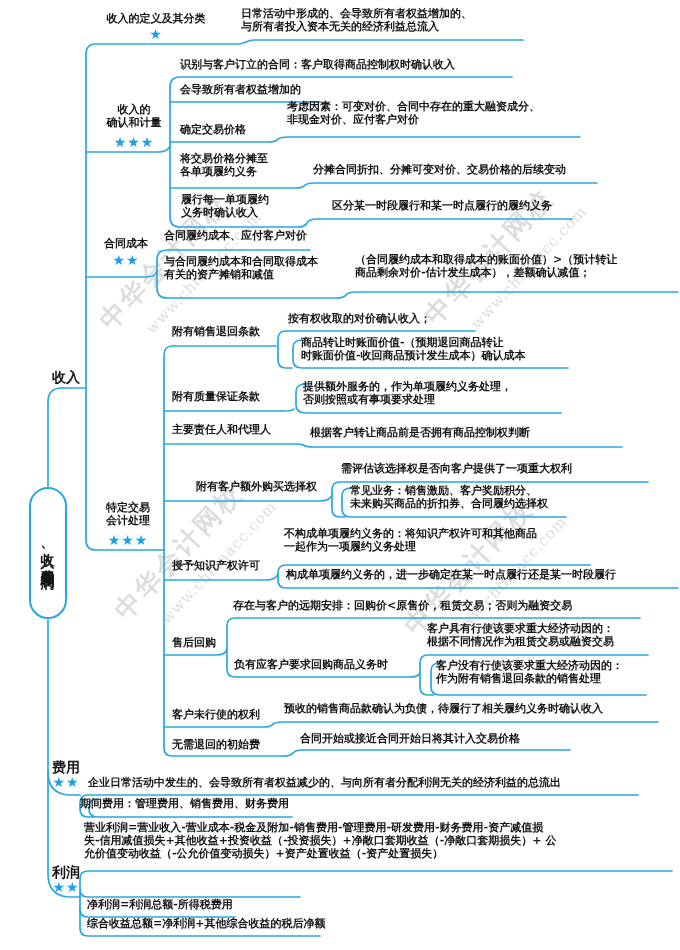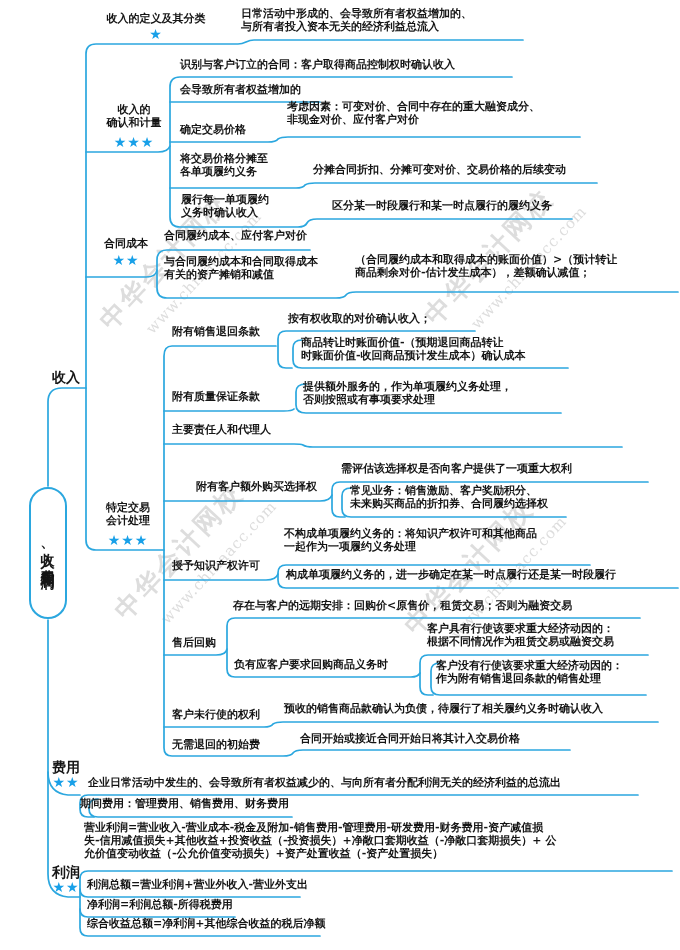--- a/index.html
+++ b/index.html
@@ -120,20 +120,21 @@
   <div class="n" style="left:172px;top:326px;">附有销售退回条款</div>
   <div class="n" style="left:288px;top:313px;">按有权收取的对价确认收入；</div>
   <div class="n" style="left:301px;top:337px;">商品转让时账面价值-（预期退回商品转让
 时账面价值-收回商品预计发生成本）确认成本</div>
 
   <div class="n" style="left:172px;top:391px;">附有质量保证条款</div>
   <div class="n" style="left:303px;top:381px;">提供额外服务的，作为单项履约义务处理，
 否则按照或有事项要求处理</div>
 
   <div class="n" style="left:172px;top:424px;">主要责任人和代理人</div>
+  <div class="n" style="left:310px;top:427px;">根据客户转让商品前是否拥有商品控制权判断</div>
 
   <div class="n" style="left:172px;top:481px;margin-left:24px;">附有客户额外购买选择权</div>
   <div class="n" style="left:341px;top:463px;">需评估该选择权是否向客户提供了一项重大权利</div>
   <div class="n" style="left:350px;top:485px;">常见业务：销售激励、客户奖励积分、
 未来购买商品的折扣券、合同履约选择权</div>
 
   <div class="n" style="left:172px;top:560px;">授予知识产权许可</div>
   <div class="n" style="left:284px;top:528px;">不构成单项履约义务的：将知识产权许可和其他商品
 一起作为一项履约义务处理</div>
   <div class="n" style="left:286px;top:569px;">构成单项履约义务的，进一步确定在某一时点履行还是某一时段履行</div>
@@ -155,17 +156,16 @@
   <div class="n c fs14" style="left:44px;top:759px;width:44px;">费用</div>
   <div class="stars" style="left:44px;top:775px;width:44px;">★★</div>
   <div class="n" style="left:88px;top:777px;">企业日常活动中发生的、会导致所有者权益减少的、与向所有者分配利润无关的经济利益的总流出</div>
   <div class="n" style="left:80px;top:798px;">期间费用：管理费用、销售费用、财务费用</div>
 
   <div class="n c fs14" style="left:44px;top:864px;width:44px;">利润</div>
   <div class="stars" style="left:44px;top:880px;width:44px;">★★</div>
   <div class="n" style="left:84px;top:822px;">营业利润=营业收入-营业成本-税金及附加-销售费用-管理费用-研发费用-财务费用-资产减值损
 失-信用减值损失+其他收益+投资收益（-投资损失）+净敞口套期收益（-净敞口套期损失）+ 公
 允价值变动收益（-公允价值变动损失）+资产处置收益（-资产处置损失）</div>
-  <div class="n" style="left:87px;top:879px;">利润总额=营业利润+营业外收入-营业外支出</div>
   <div class="n" style="left:87px;top:899px;">净利润=利润总额-所得税费用</div>
   <div class="n" style="left:87px;top:918px;">综合收益总额=净利润+其他综合收益的税后净额</div>
 
 </div>
 
 </body></html>

